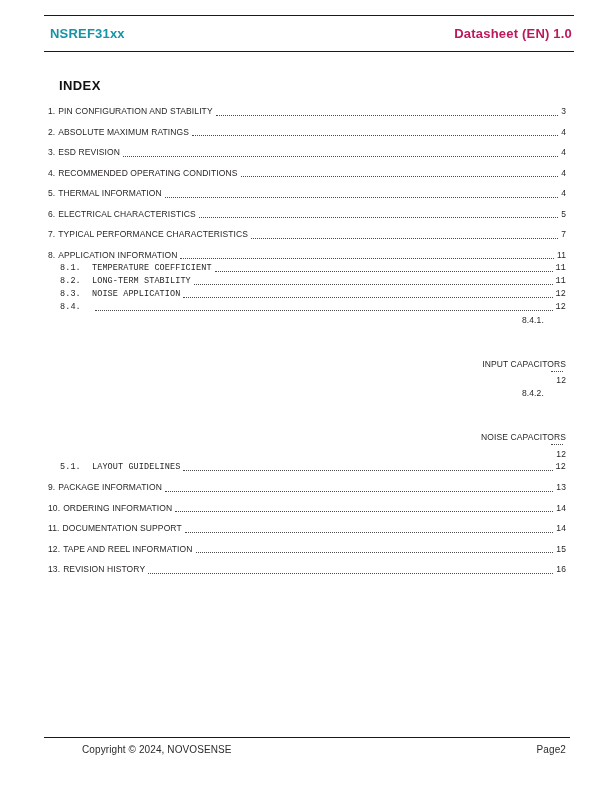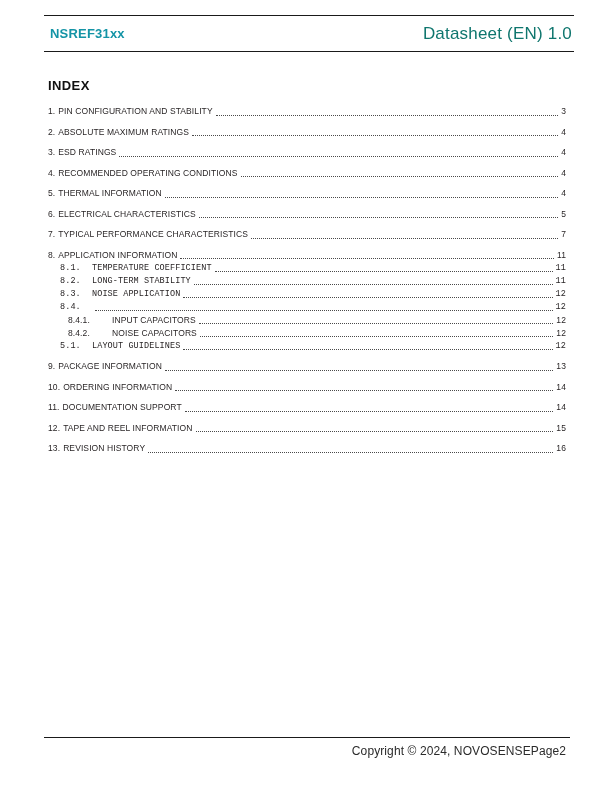--- a/index.html
+++ b/index.html
@@ -29,54 +29,54 @@
     justify-content: space-between;
     padding: 0 2px 0 6px;
   }
   .brand {
     font-size: 13px;
     font-weight: bold;
     color: #1494A6;
     letter-spacing: 0.2px;
   }
   .doc-title {
-    font-size: 17px;
-    font-weight: normal;
-    color: #0f766e;
+    font-size: 13px;
+    font-weight: bold;
+    color: #be185d;
     letter-spacing: 0.2px;
   }
 
   
   .main {
     position: absolute;
     top: 78px;
     left: 48px;
     right: 46px;
   }
   .index-heading {
     font-size: 13px;
     font-weight: bold;
     color: #111111;
     letter-spacing: 0.4px;
-    margin-left: 0;
+    margin-left: 11px;
   }
   .toc {
     margin-top: 12px;
   }
   .toc-row {
     display: flex;
     align-items: flex-end;
     font-size: 8.5px;
     color: #231F20;
     line-height: 13px;
     letter-spacing: 0.1px;
   }
   .toc-row.level-1:not(:first-child) { margin-top: 7.5px; }
   .toc-row.level-2 { padding-left: 12px; font-family: Liberation Mono, monospace; }
-  .toc-row.level-3 { padding-left: 20px; }
+  .toc-row.level-3 { padding-left: 20px; flex-direction: column; }
   .toc-row.level-1 .num { margin-right: 3px; white-space: nowrap; }
   .toc-row.level-2 .num { width: 32px; flex: 0 0 32px; }
   .toc-row.level-3 .num { width: 44px; flex: 0 0 44px; }
   .toc-row .title { white-space: nowrap; }
   .toc-row .leader {
     flex: 1 1 auto;
     min-width: 12px;
     border-bottom: 1.2px dotted #4a4a4a;
     margin: 0 3px 2.5px 3px;
   }
@@ -85,24 +85,24 @@
   
   .footer {
     position: absolute;
     top: 737px;
     left: 44px;
     right: 42px;
     border-top: 1.2px solid #1a1a1a;
   }
   .footer-inner {
     display: flex;
-    justify-content: flex-end;
+    justify-content: space-between;
     align-items: baseline;
     padding: 6px 4px 0 38px;
-    font-size: 12px;
+    font-size: 10px;
     color: #2b2b2b;
     letter-spacing: 0.1px;
   }
 </style>
 </head>
 <body>
 
 <div class="page">
 
   <div class="header">
@@ -124,21 +124,21 @@
 
         <div class="toc-row level-1">
           <span class="num">2.</span>
           <span class="title">ABSOLUTE MAXIMUM RATINGS</span>
           <span class="leader"></span>
           <span class="pagenum">4</span>
         </div>
 
         <div class="toc-row level-1">
           <span class="num">3.</span>
-          <span class="title">ESD RATINGS</span>
+          <span class="title">ESD REVISION</span>
           <span class="leader"></span>
           <span class="pagenum">4</span>
         </div>
 
         <div class="toc-row level-1">
           <span class="num">4.</span>
           <span class="title">RECOMMENDED OPERATING CONDITIONS</span>
           <span class="leader"></span>
           <span class="pagenum">4</span>
         </div>

